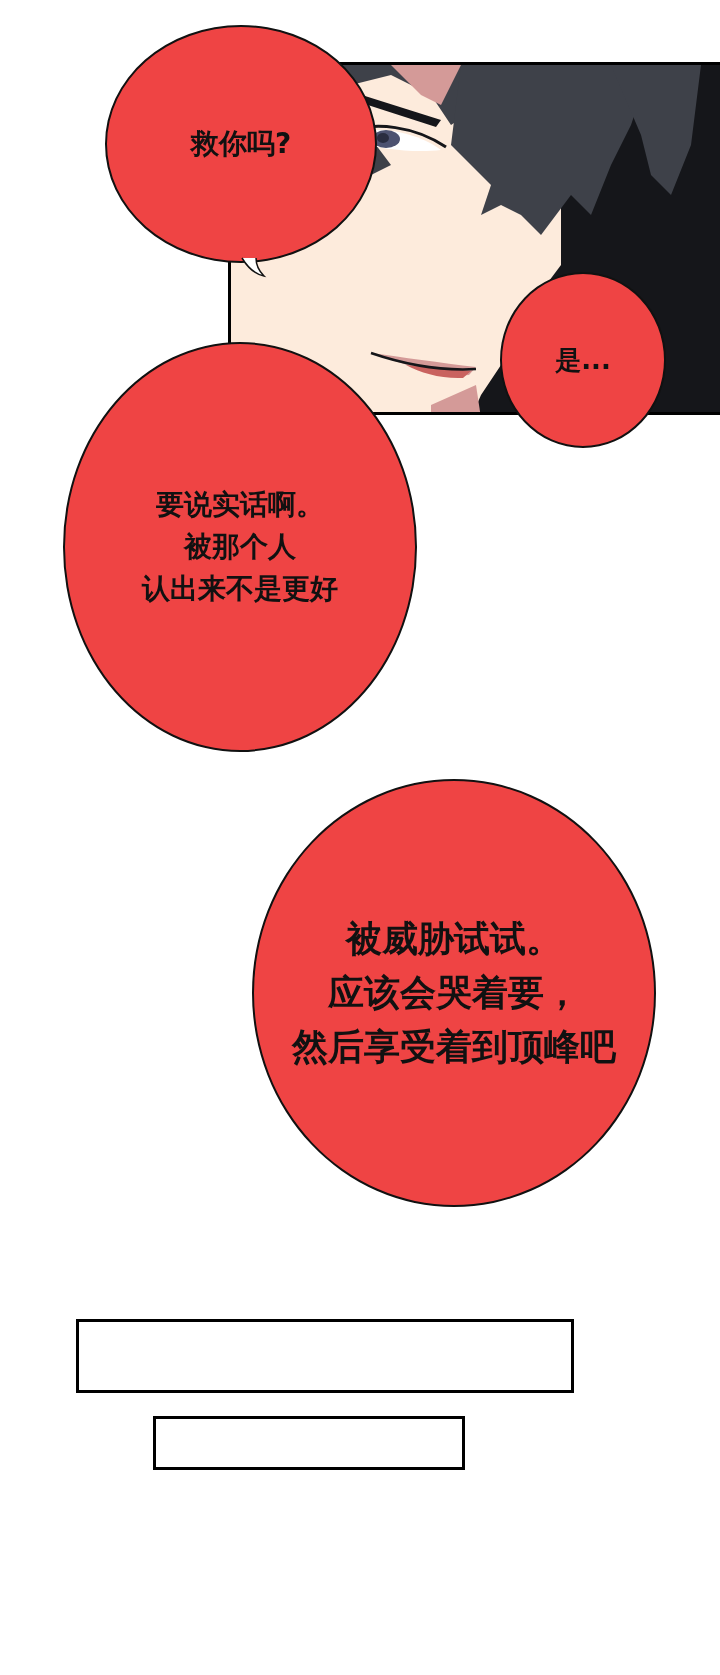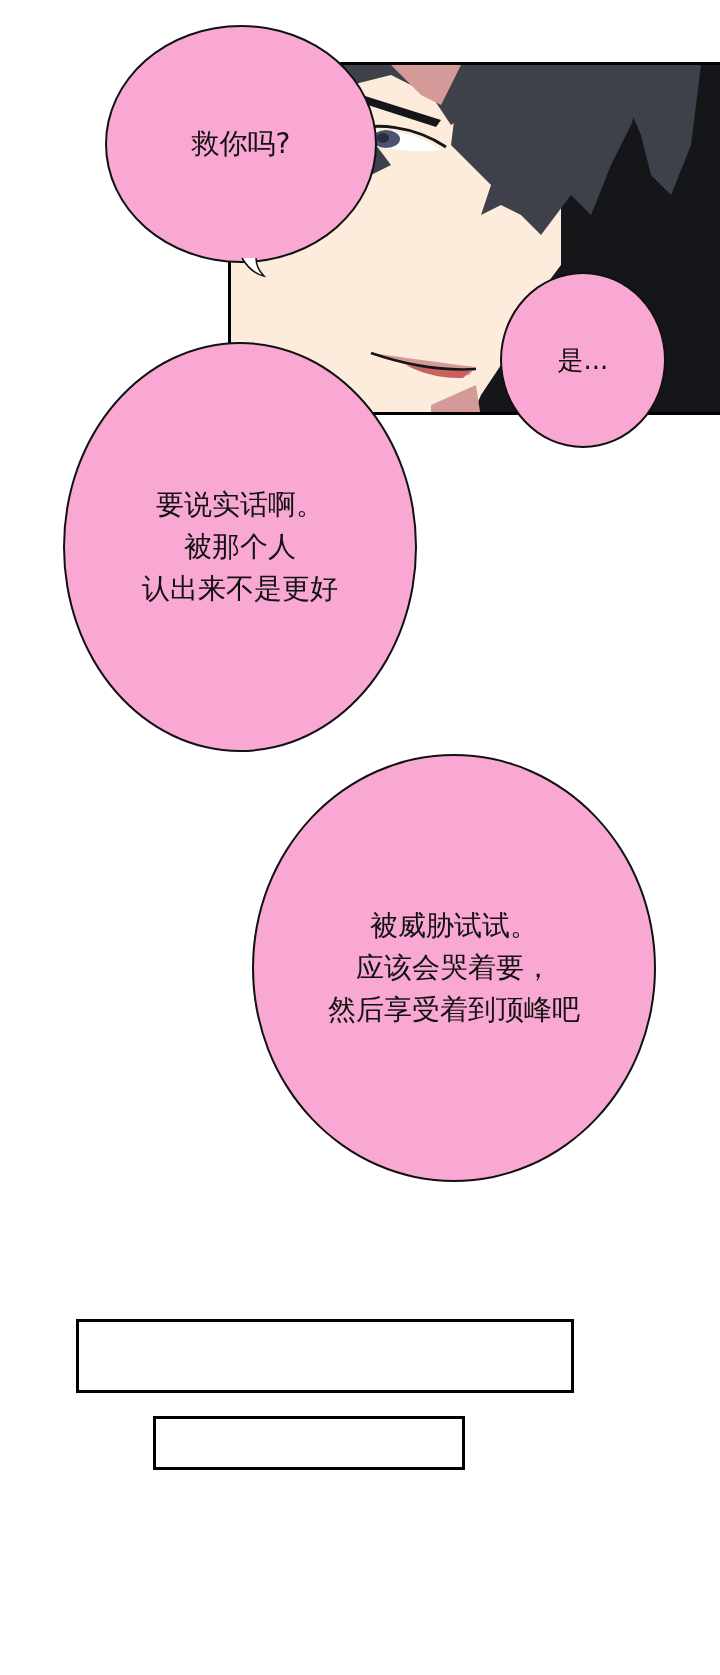--- a/index.html
+++ b/index.html
@@ -2,23 +2,23 @@
 <html><head>
   <meta charset="utf-8">
   <style>
     html, body { margin: 0; padding: 0; background: #ffffff; }
     body { width: 720px; height: 1675px; position: relative; overflow: hidden;
            font-family: "DejaVu Sans", "Liberation Sans", sans-serif; }
     .panel { position: absolute; left: 228px; top: 62px; width: 492px; height: 353px;
              border-top: 3px solid #000; border-left: 3px solid #000; border-bottom: 3px solid #000;
              box-sizing: border-box; overflow: hidden; background: #fdebdc; }
     .panel svg { position: absolute; left: 0; top: 0; }
-    .bubble { position: absolute; background: #f9a8d4; border: 2px solid #111; border-radius: 50%;
+    .bubble { position: absolute; background: #ef4444; border: 2px solid #111; border-radius: 50%;
               box-sizing: border-box; display: flex; align-items: center; justify-content: center;
-              text-align: center; color: #111; font-weight: normal; }
+              text-align: center; color: #111; font-weight: bold; }
     .bubble-text { white-space: pre-line; line-height: 1.5; }
     .tail { position: absolute; }
     .empty-box { position: absolute; border: 3px solid #000; box-sizing: border-box; background: #fff; }
   </style>
 </head>
 <body>
 
 <div class="panel">
   <svg width="492" height="353" viewBox="0 0 492 353">
 
@@ -59,21 +59,21 @@
 <div class="bubble" style="left:500px; top:272px; width:166px; height:176px; font-size:26px;">
   <span class="bubble-text">是...</span>
 </div>
 
 <div class="bubble" style="left:63px; top:342px; width:354px; height:410px; font-size:28px;">
   <span class="bubble-text">要说实话啊。
 被那个人
 认出来不是更好</span>
 </div>
 
-<div class="bubble" style="left:252px; top:754px; width:404px; height:428px; font-size:28px;">
+<div class="bubble" style="left:252px; top:779px; width:404px; height:428px; font-size:36px;">
   <span class="bubble-text">被威胁试试。
 应该会哭着要，
 然后享受着到顶峰吧</span>
 </div>
 
 <div class="empty-box" style="left:76px; top:1319px; width:498px; height:74px;">
   <span></span>
 </div>
 <div class="empty-box" style="left:153px; top:1416px; width:312px; height:54px;">
   <span></span>

